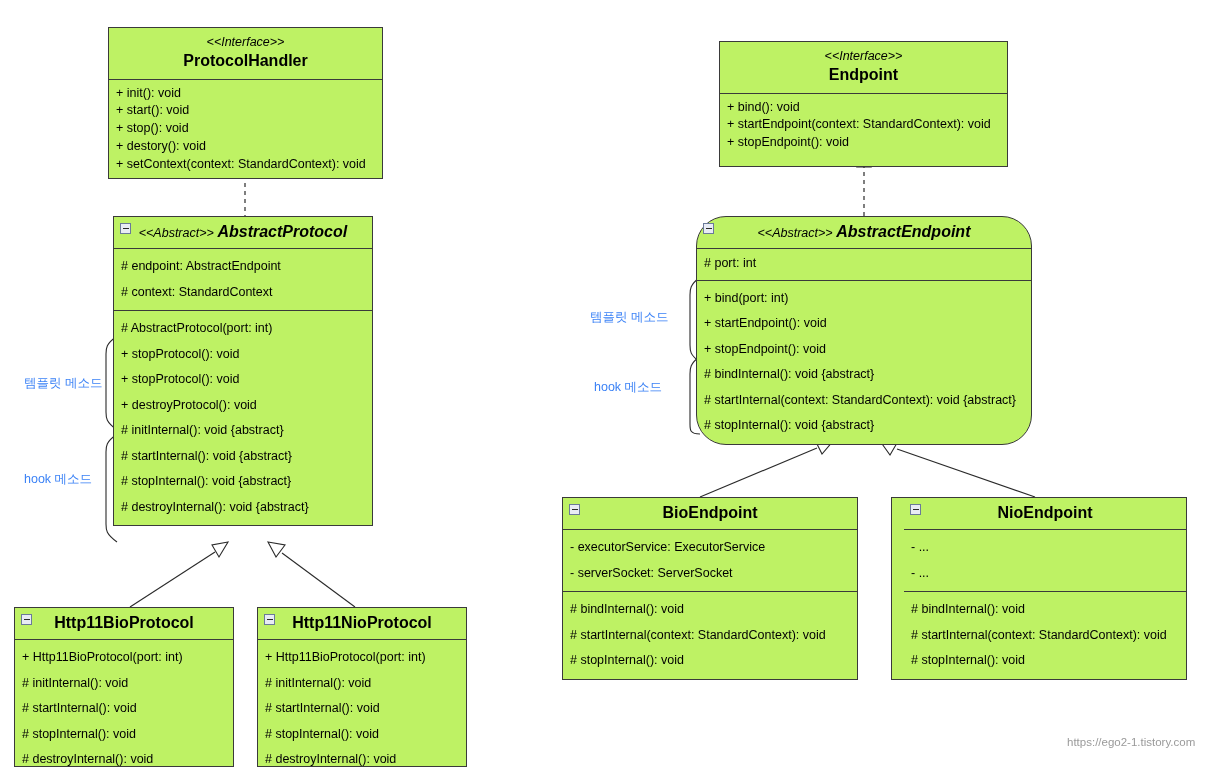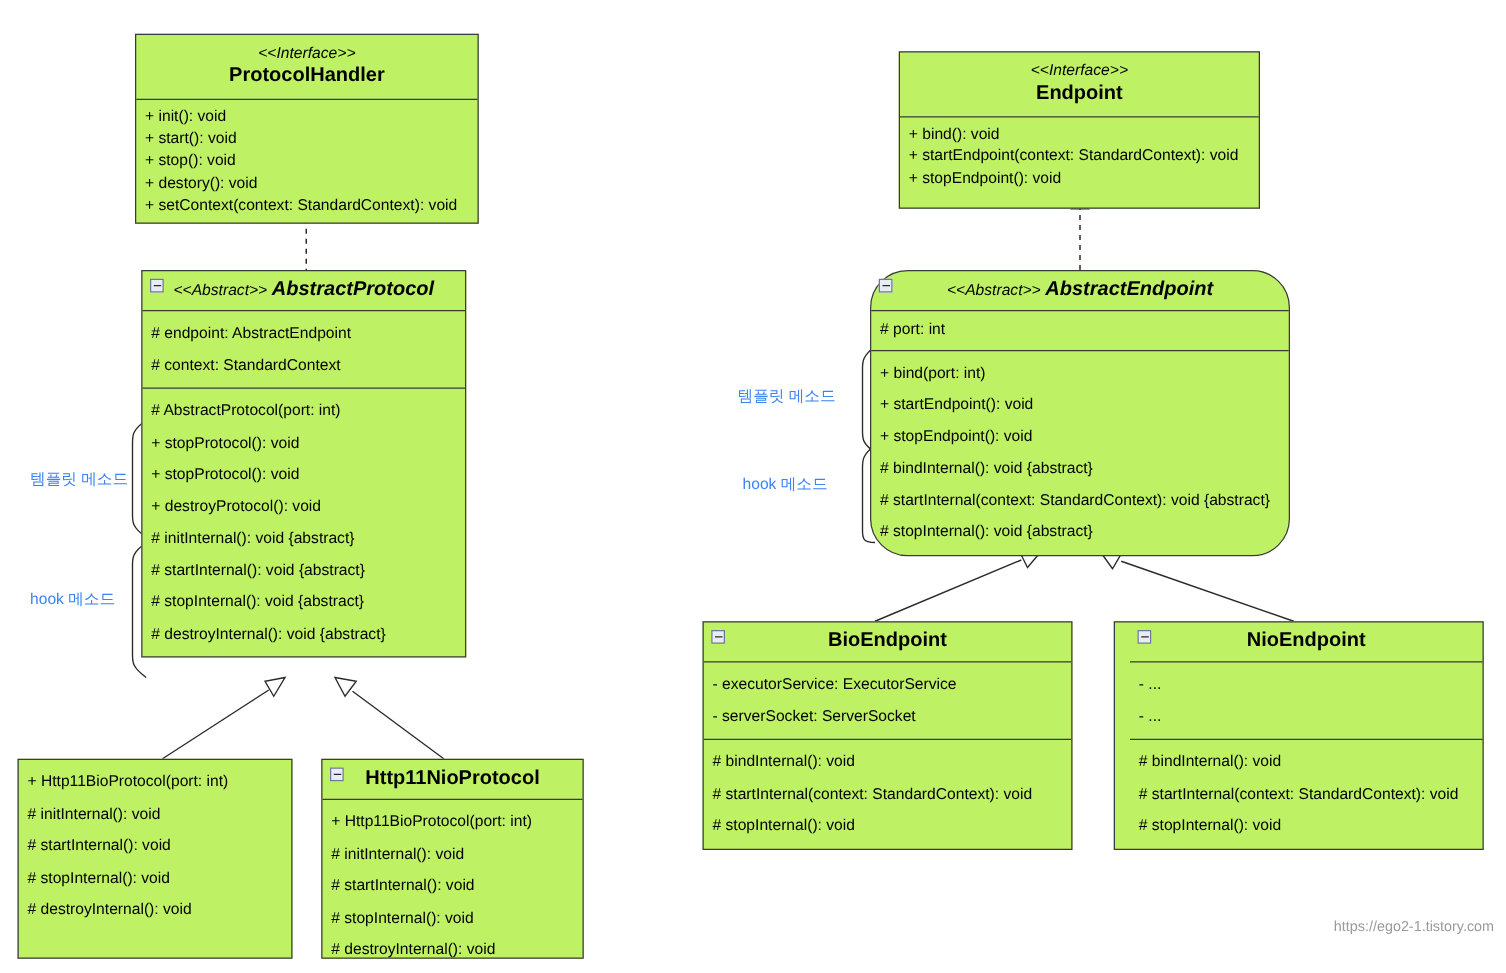--- a/index.html
+++ b/index.html
@@ -212,20 +212,24 @@
       <div class="member"># startInternal(): void {abstract}</div>
       <div class="member"># stopInternal(): void {abstract}</div>
       <div class="member"># destroyInternal(): void {abstract}</div>
     </div>
   </div>
 
   <div class="anno" style="left:24px; top:375px;">템플릿 메소드</div>
   <div class="anno" style="left:24px; top:471px;">hook 메소드</div>
 
   <div class="uml-box" style="left:14px; top:607px; width:220px; height:160px;">
+    <div class="uml-header">
+      <span class="collapse-icon"></span>
+      <span class="cls-name">Http11BioProtocol</span>
+    </div>
     <div class="uml-section roomy">
       <div class="member">+ Http11BioProtocol(port: int)</div>
       <div class="member"># initInternal(): void</div>
       <div class="member"># startInternal(): void</div>
       <div class="member"># stopInternal(): void</div>
       <div class="member"># destroyInternal(): void</div>
     </div>
   </div>
 
   <div class="uml-box" style="left:257px; top:607px; width:210px; height:160px;">

